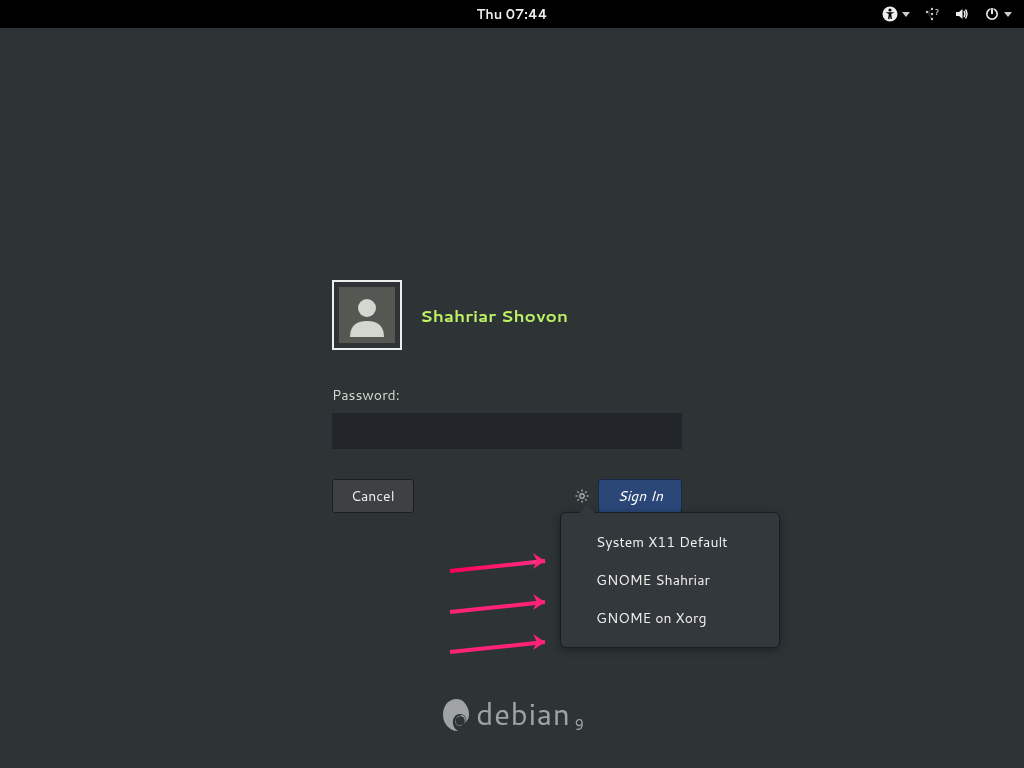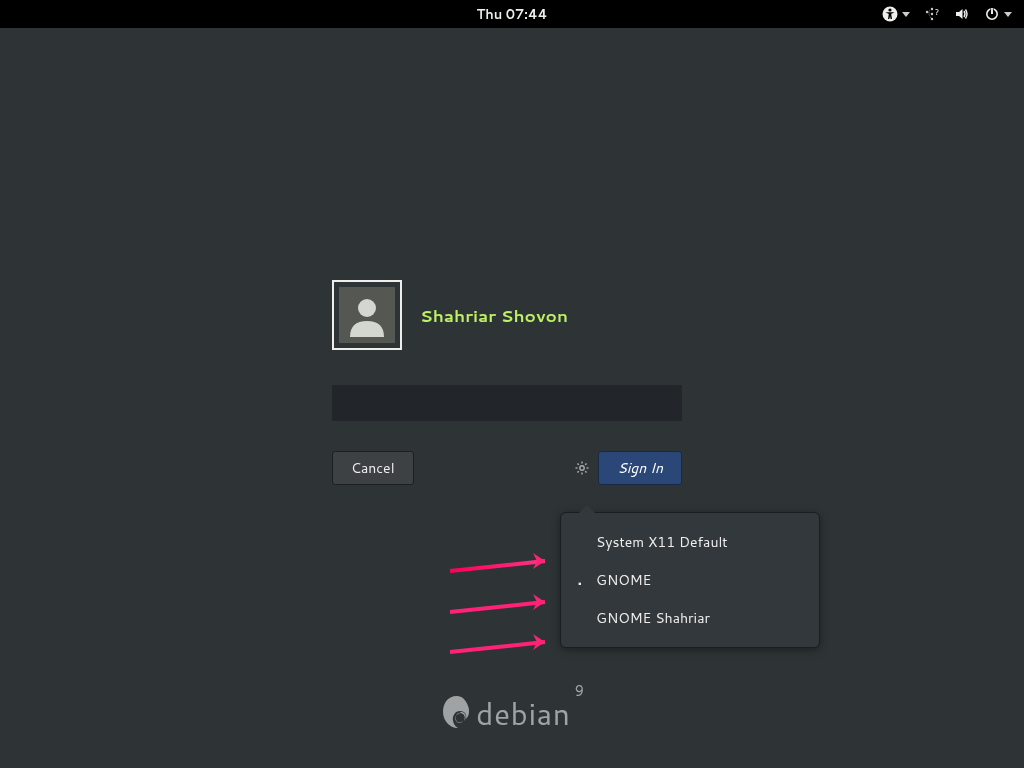--- a/index.html
+++ b/index.html
@@ -134,21 +134,21 @@
     .btn-signin {
       background: #2b4778;
       color: #fff;
       border: 1px solid #182946;
       font-style: italic;
     }
     .session-menu {
       position: absolute;
       left: 560px;
       top: 512px;
-      width: 260px;
+      width: 220px;
       background: #32383c;
       border: 1px solid #1b1e20;
       border-radius: 6px;
       padding: 10px 0;
       box-shadow: 0 2px 8px rgba(0,0,0,0.4);
     }
     .session-menu::before {
       content: '';
       position: absolute;
       top: -8px;
@@ -175,21 +175,21 @@
     .arrow {
       position: absolute;
       pointer-events: none;
     }
     .branding {
       position: absolute;
       left: 50%;
       top: 692px;
       transform: translateX(-50%);
       display: flex;
-      align-items: flex-start;
+      align-items: flex-end;
       gap: 2px;
       color: rgba(255,255,255,0.55);
     }
     .brand-text {
       font-size: 30px;
       font-weight: 400;
       letter-spacing: 0.5px;
     }
     .brand-version {
       font-size: 15px;
@@ -248,20 +248,21 @@
       <div class="avatar-inner">
         <svg width="44" height="44" viewBox="0 0 44 44">
           <circle cx="22" cy="15" r="9" fill="#d3d7cf"></circle>
           <path d="M5 44 Q5 28 22 28 Q39 28 39 44 Z" fill="#d3d7cf"></path>
         </svg>
       </div>
     </div>
     <div class="username">Shahriar Shovon</div>
   </div>
 
+  <label class="pw-label">Password:</label>
   <input class="pw-input" type="password" value="" style="">
 
   <div class="buttons-row">
     <button class="btn btn-cancel">Cancel</button>
     <div class="right-btns">
       <span class="gear-btn">
         <svg width="16" height="16" viewBox="0 0 16 16">
           <circle cx="8" cy="8" r="2.2" fill="none" stroke="#aaa" stroke-width="1.4"></circle>
           <g stroke="#aaa" stroke-width="1.4">
             <line x1="8" y1="1.5" x2="8" y2="3.5"></line>
@@ -275,22 +276,22 @@
           </g>
         </svg>
       </span>
       <button class="btn btn-signin">Sign In</button>
     </div>
   </div>
 </div>
 
 <div class="session-menu">
   <div class="session-item">System X11 Default</div>
-  <div class="session-item selected">GNOME</div>
   <div class="session-item">GNOME Shahriar</div>
+  <div class="session-item">GNOME on Xorg</div>
 </div>
 
 <svg class="arrow" style="left:445px; top:549px;" width="120" height="30" viewBox="0 0 120 30">
   <defs>
       <linearGradient id="g1" x1="0" x2="1">
         <stop offset="0" stop-color="#ff0055"></stop>
         <stop offset="1" stop-color="#ff3388"></stop>
       </linearGradient>
     </defs>
   <path d="M5 22 L100 12" stroke="url(#g1)" stroke-width="4" fill="none"></path>

